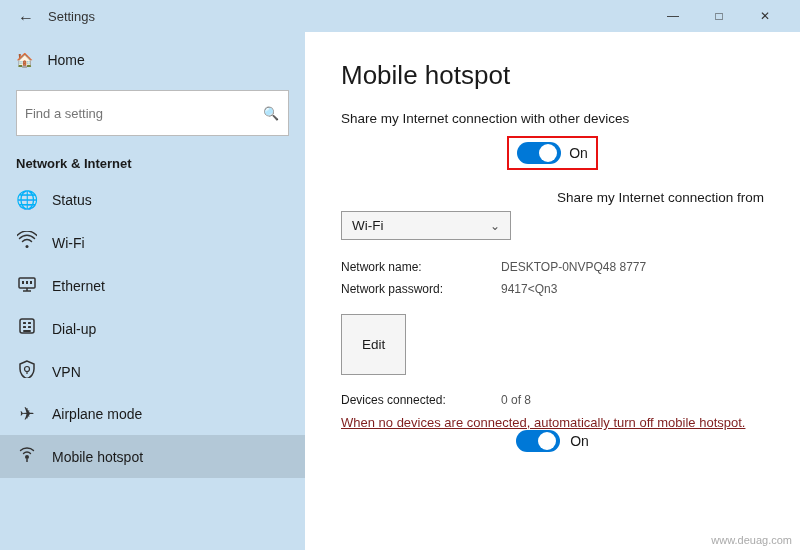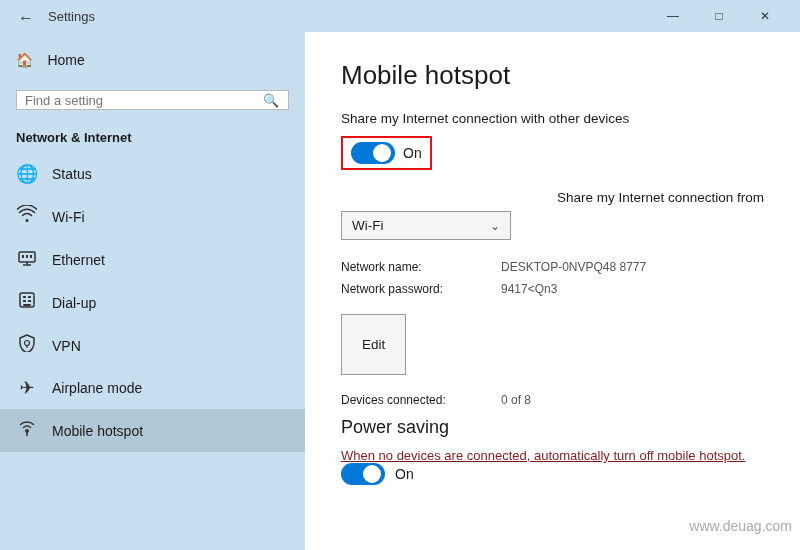--- a/index.html
+++ b/index.html
@@ -66,21 +66,21 @@
       display: flex;
       flex-direction: column;
       padding-top: 10px;
     }
     .sidebar-search {
       margin: 8px 16px 16px 16px;
       display: flex;
       align-items: center;
       background: #fff;
       border: 1px solid #bbb;
-      height: 20px;
+      height: 46px;
       padding: 0 8px;
     }
     .sidebar-search input {
       border: none;
       outline: none;
       flex: 1;
       font-size: 13px;
       background: transparent;
       color: #333;
     }
@@ -141,20 +141,21 @@
       color: #1a1a1a;
       margin-bottom: 10px;
     }
 
     
     .toggle-row {
       display: flex;
       align-items: center;
       gap: 10px;
       margin-bottom: 20px;
+      justify-content: center;
     }
     .toggle-highlighted {
       border: 2px solid #e81111;
       padding: 4px 8px;
       display: inline-flex;
       align-items: center;
       gap: 8px;
     }
     .toggle-switch {
       position: relative;
@@ -253,23 +254,23 @@
       font-size: 13px;
       color: #7f1d1d;
       margin-bottom: 0;
       max-width: 430px;
       text-decoration: underline;
     }
 
     
     .watermark {
       position: fixed;
-      bottom: 16px;
+      bottom: 4px;
       right: 8px;
-      font-size: 14px;
+      font-size: 11px;
       color: #aaa;
     }
   </style>
 </head>
 <body>
 
 <div class="titlebar">
   <div class="titlebar-back">
     <span>←</span>
   </div>
@@ -402,21 +403,20 @@
     </div>
 
     <button class="edit-button">Edit</button>
 
     <div class="info-row">
       <span class="info-row-label">Devices connected:</span>
       <span class="info-row-value">0 of 8</span>
     </div>
 
     
-    <h2 class="section-heading">Power saving</h2>
     <div class="section-desc">When no devices are connected, automatically turn off mobile hotspot.</div>
 
     <div class="toggle-row">
       <div class="toggle-switch">
         <div class="track"></div>
         <div class="thumb"></div>
       </div>
       <span class="toggle-label">On</span>
     </div>
 

